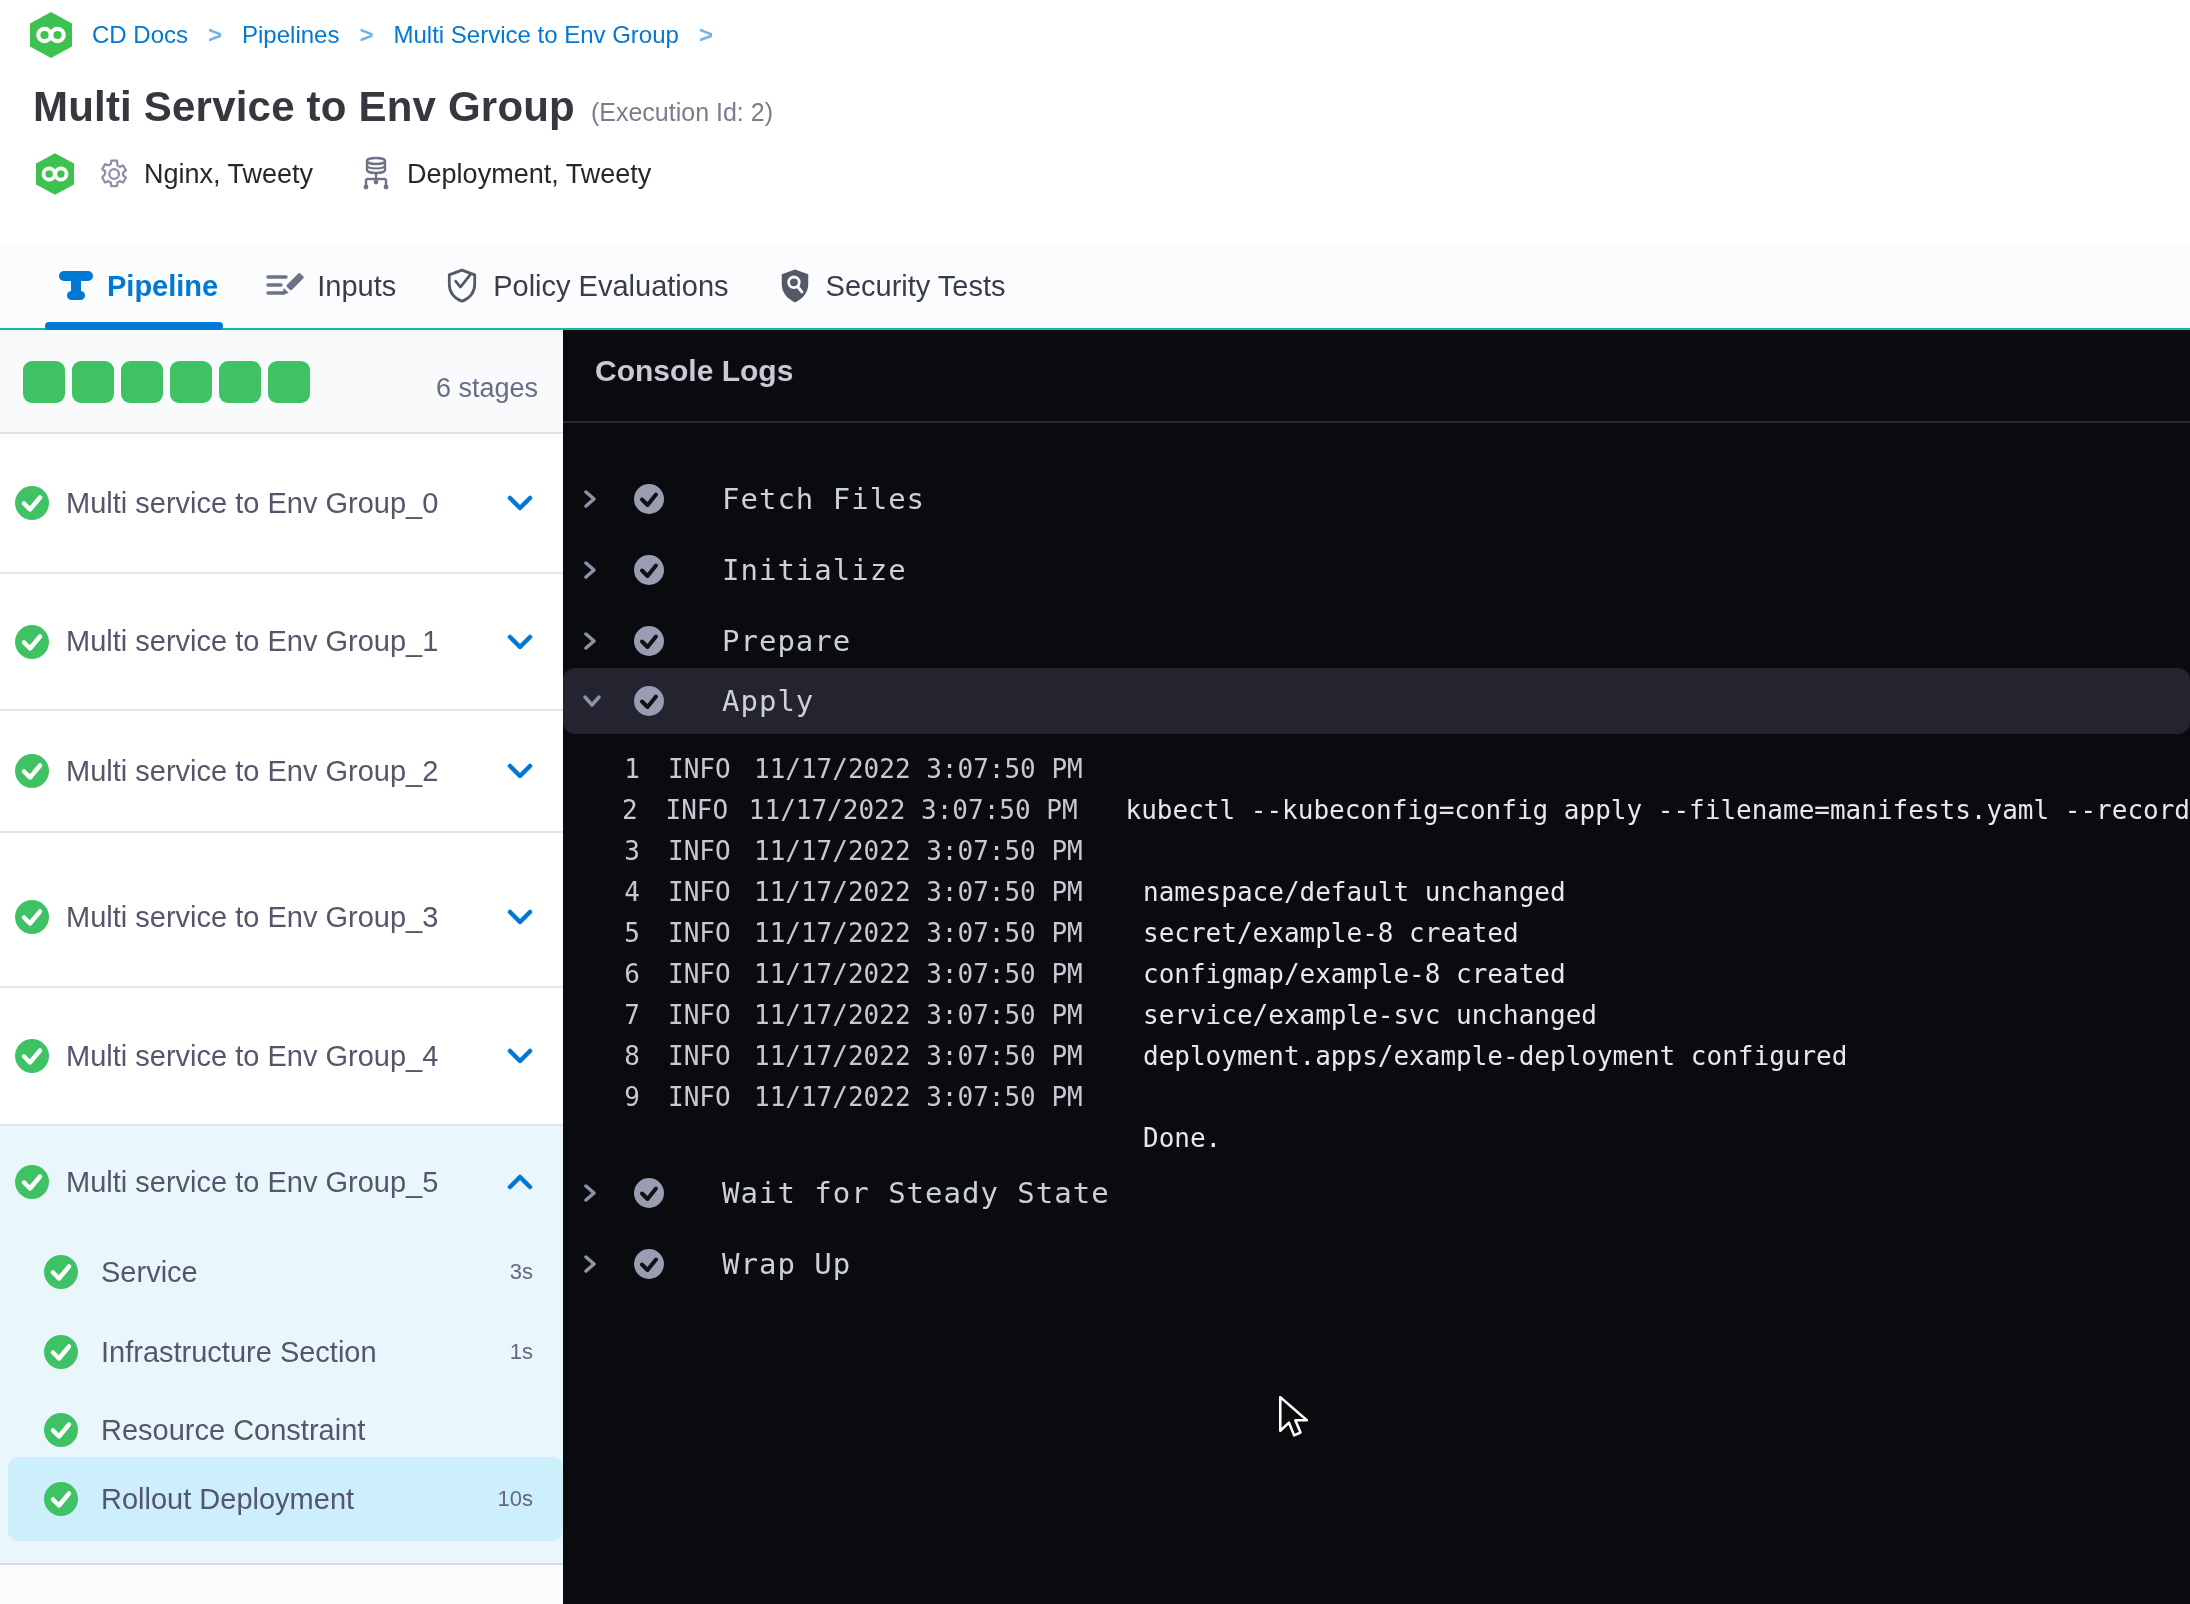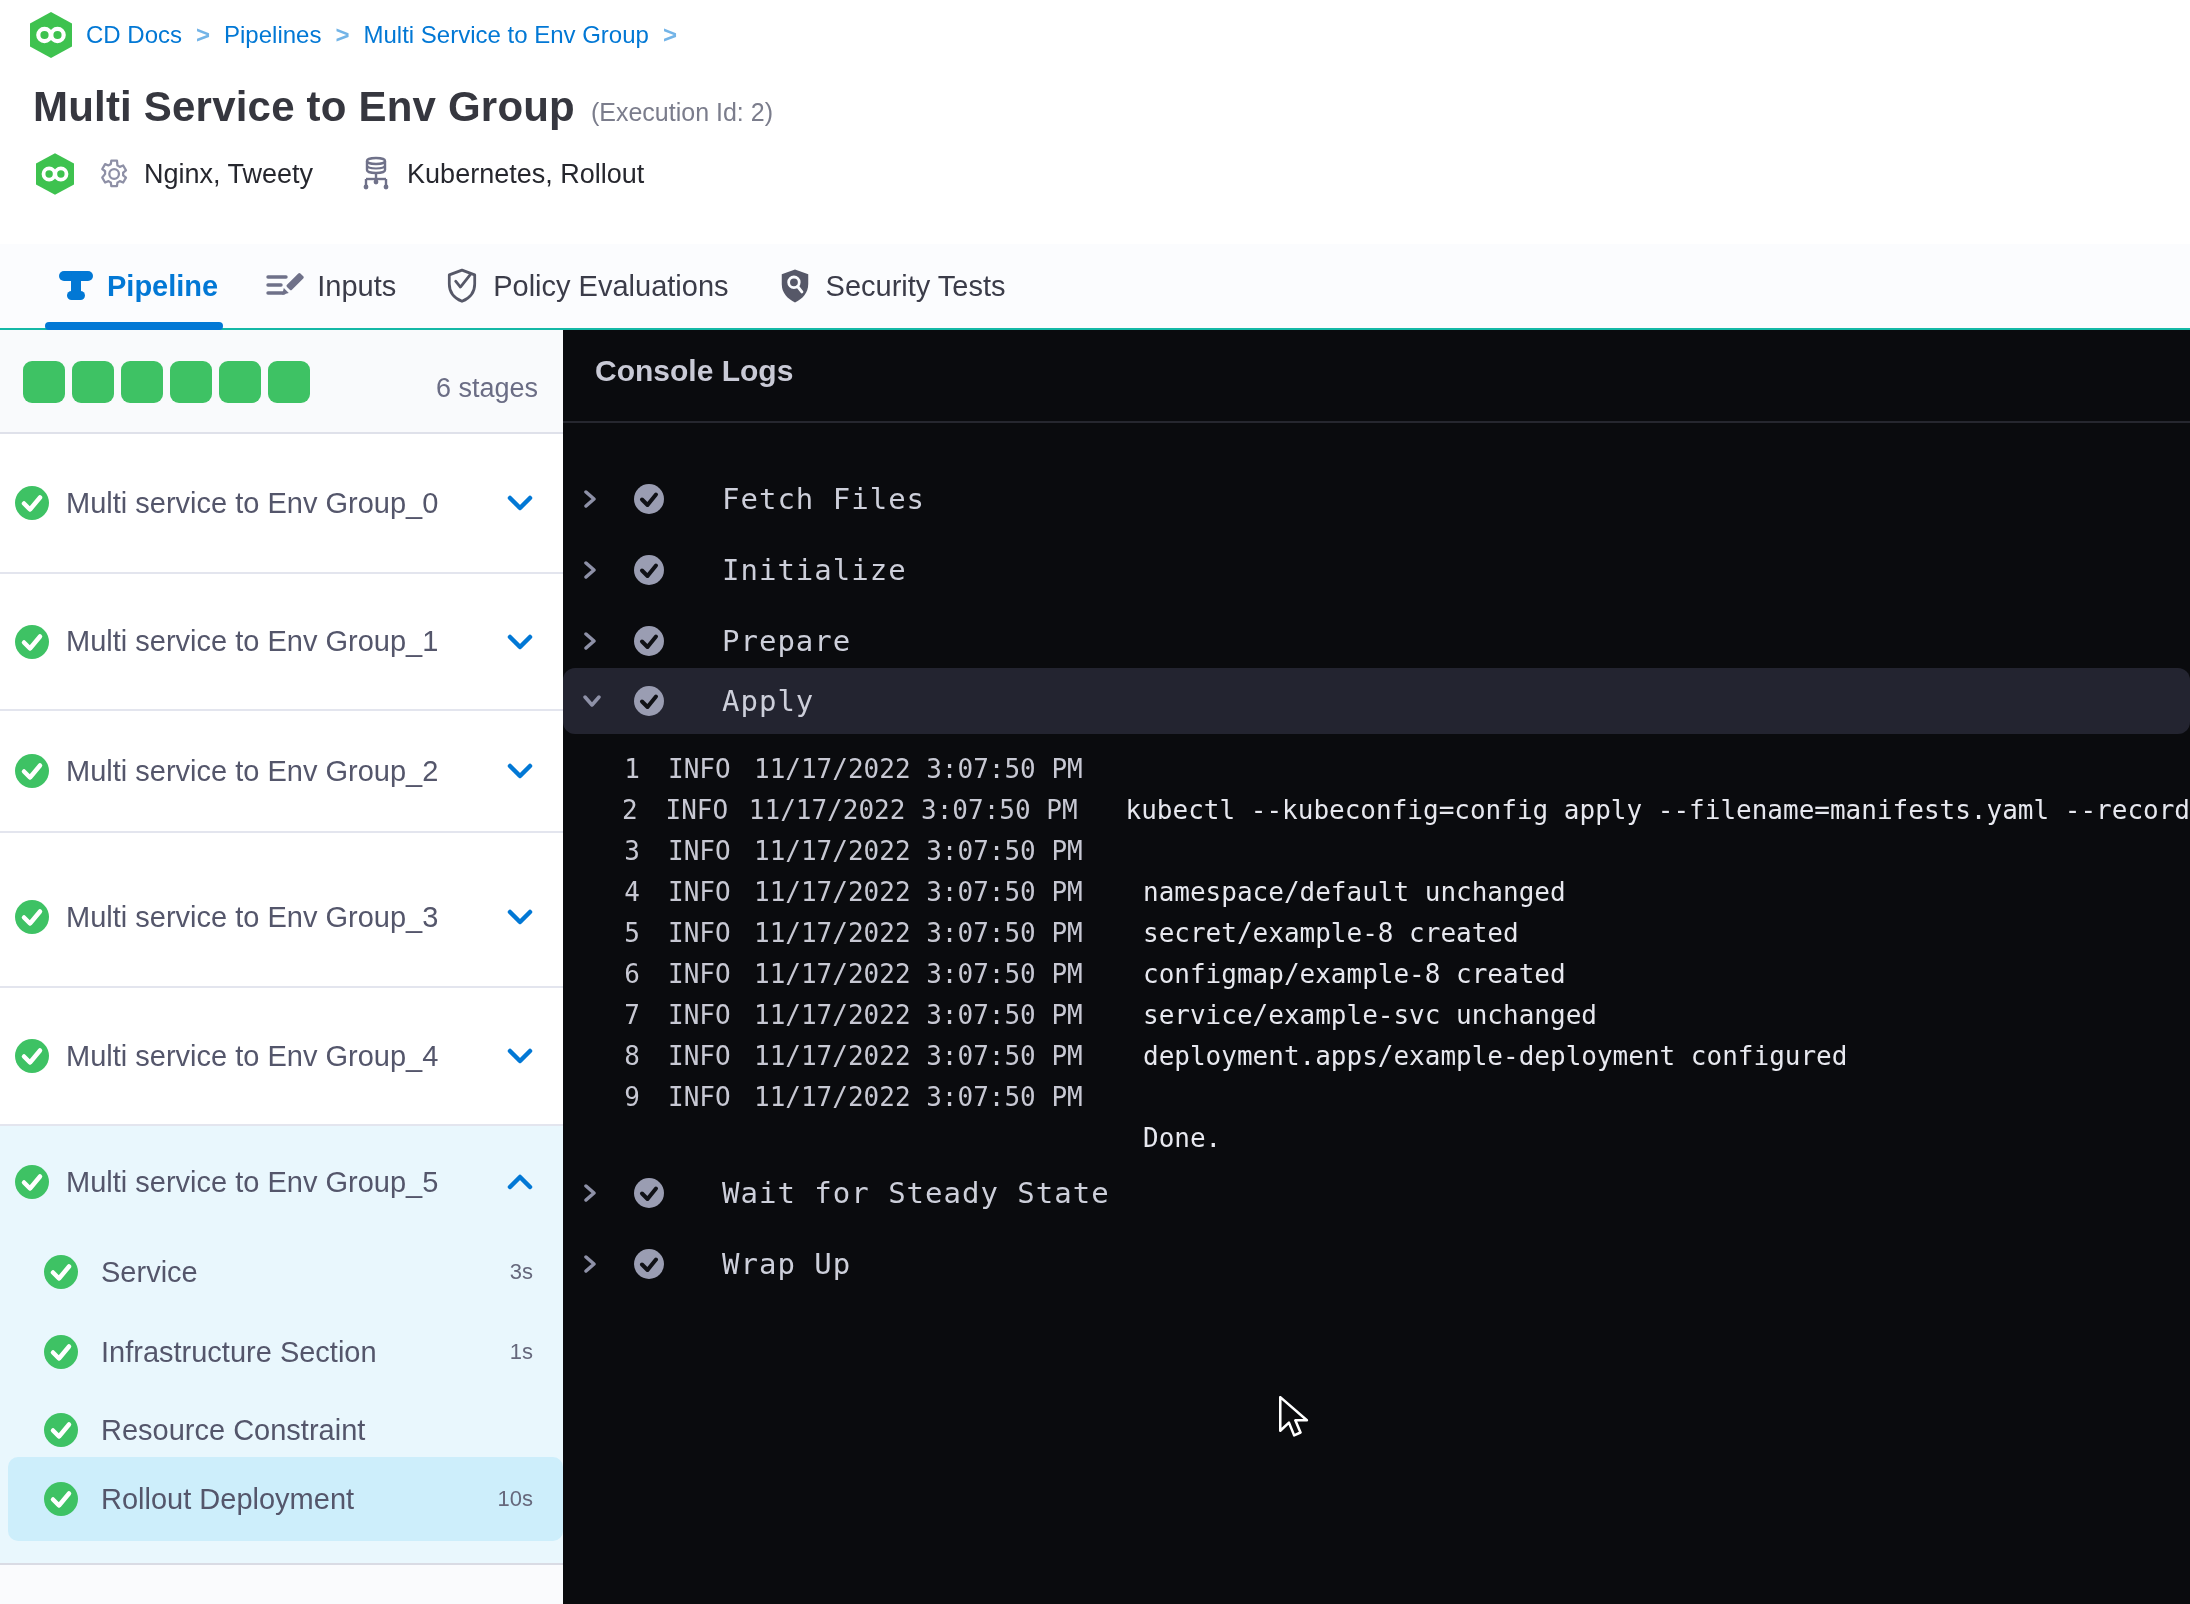--- a/index.html
+++ b/index.html
@@ -3,21 +3,21 @@
 <meta charset="utf-8">
 <style>
   * { margin:0; padding:0; box-sizing:border-box; }
   html,body { background:#ffffff; }
   .page {
     position:relative; width:2190px; height:1604px; overflow:hidden;
     font-family:"Liberation Sans", sans-serif; background:#ffffff;
   }
 
   
-  .breadcrumb-row { position:absolute; left:30px; top:12px; display:flex; align-items:center; gap:14px; height:46px; }
+  .breadcrumb-row { position:absolute; left:30px; top:12px; display:flex; align-items:center; gap:20px; height:46px; }
   .crumb { color:#0278d5; font-size:24px; font-weight:500; text-decoration:none; cursor:pointer; }
   .crumb-sep { color:#0278d5; opacity:.55; font-size:24px; font-weight:600; }
   .hexlogo { width:42px; height:46px; display:block; }
 
   .title-row { position:absolute; left:33px; top:83px; display:flex; align-items:baseline; gap:16px; }
   .page-title { font-size:42px; font-weight:700; color:#36373f; letter-spacing:.2px; }
   .exec-id { font-size:25px; color:#7b7d8c; font-weight:400; }
 
   .services-row { position:absolute; left:36px; top:150px; display:flex; align-items:center; height:48px; }
   .svc-group { display:flex; align-items:center; gap:14px; }
@@ -131,21 +131,21 @@
         <path d="M8,5 V14 C8,15.7 12,17 17,17 C22,17 26,15.7 26,14 V5" fill="none" stroke="#6f7189" stroke-width="2.4"></path>
         <path d="M8,9.5 C8,11.2 12,12.5 17,12.5 C22,12.5 26,11.2 26,9.5" fill="none" stroke="#6f7189" stroke-width="2"></path>
         <line x1="17" y1="17" x2="17" y2="23" stroke="#6f7189" stroke-width="2.4"></line>
         <line x1="7" y1="23" x2="27" y2="23" stroke="#6f7189" stroke-width="2.4"></line>
         <line x1="7" y1="23" x2="7" y2="29" stroke="#6f7189" stroke-width="2.4"></line>
         <line x1="27" y1="23" x2="27" y2="29" stroke="#6f7189" stroke-width="2.4"></line>
         <circle cx="7" cy="31" r="2.4" fill="#6f7189"></circle>
         <circle cx="17" cy="26" r="2.4" fill="#6f7189"></circle>
         <circle cx="27" cy="31" r="2.4" fill="#6f7189"></circle>
       </svg>
-      <span class="svc-label">Kubernetes, Rollout</span>
+      <span class="svc-label">Deployment, Tweety</span>
     </div>
   </div>
 
   <div class="tabbar">
     <div class="tab active">
       <svg width="36" height="36" viewBox="0 0 36 36">
         <rect x="1" y="3" width="34" height="10" rx="5" fill="#0278d5"></rect>
         <rect x="13" y="3" width="10" height="25" rx="5" fill="#0278d5"></rect>
         <rect x="9" y="23" width="18" height="9" rx="4.5" fill="#0278d5"></rect>
       </svg>

